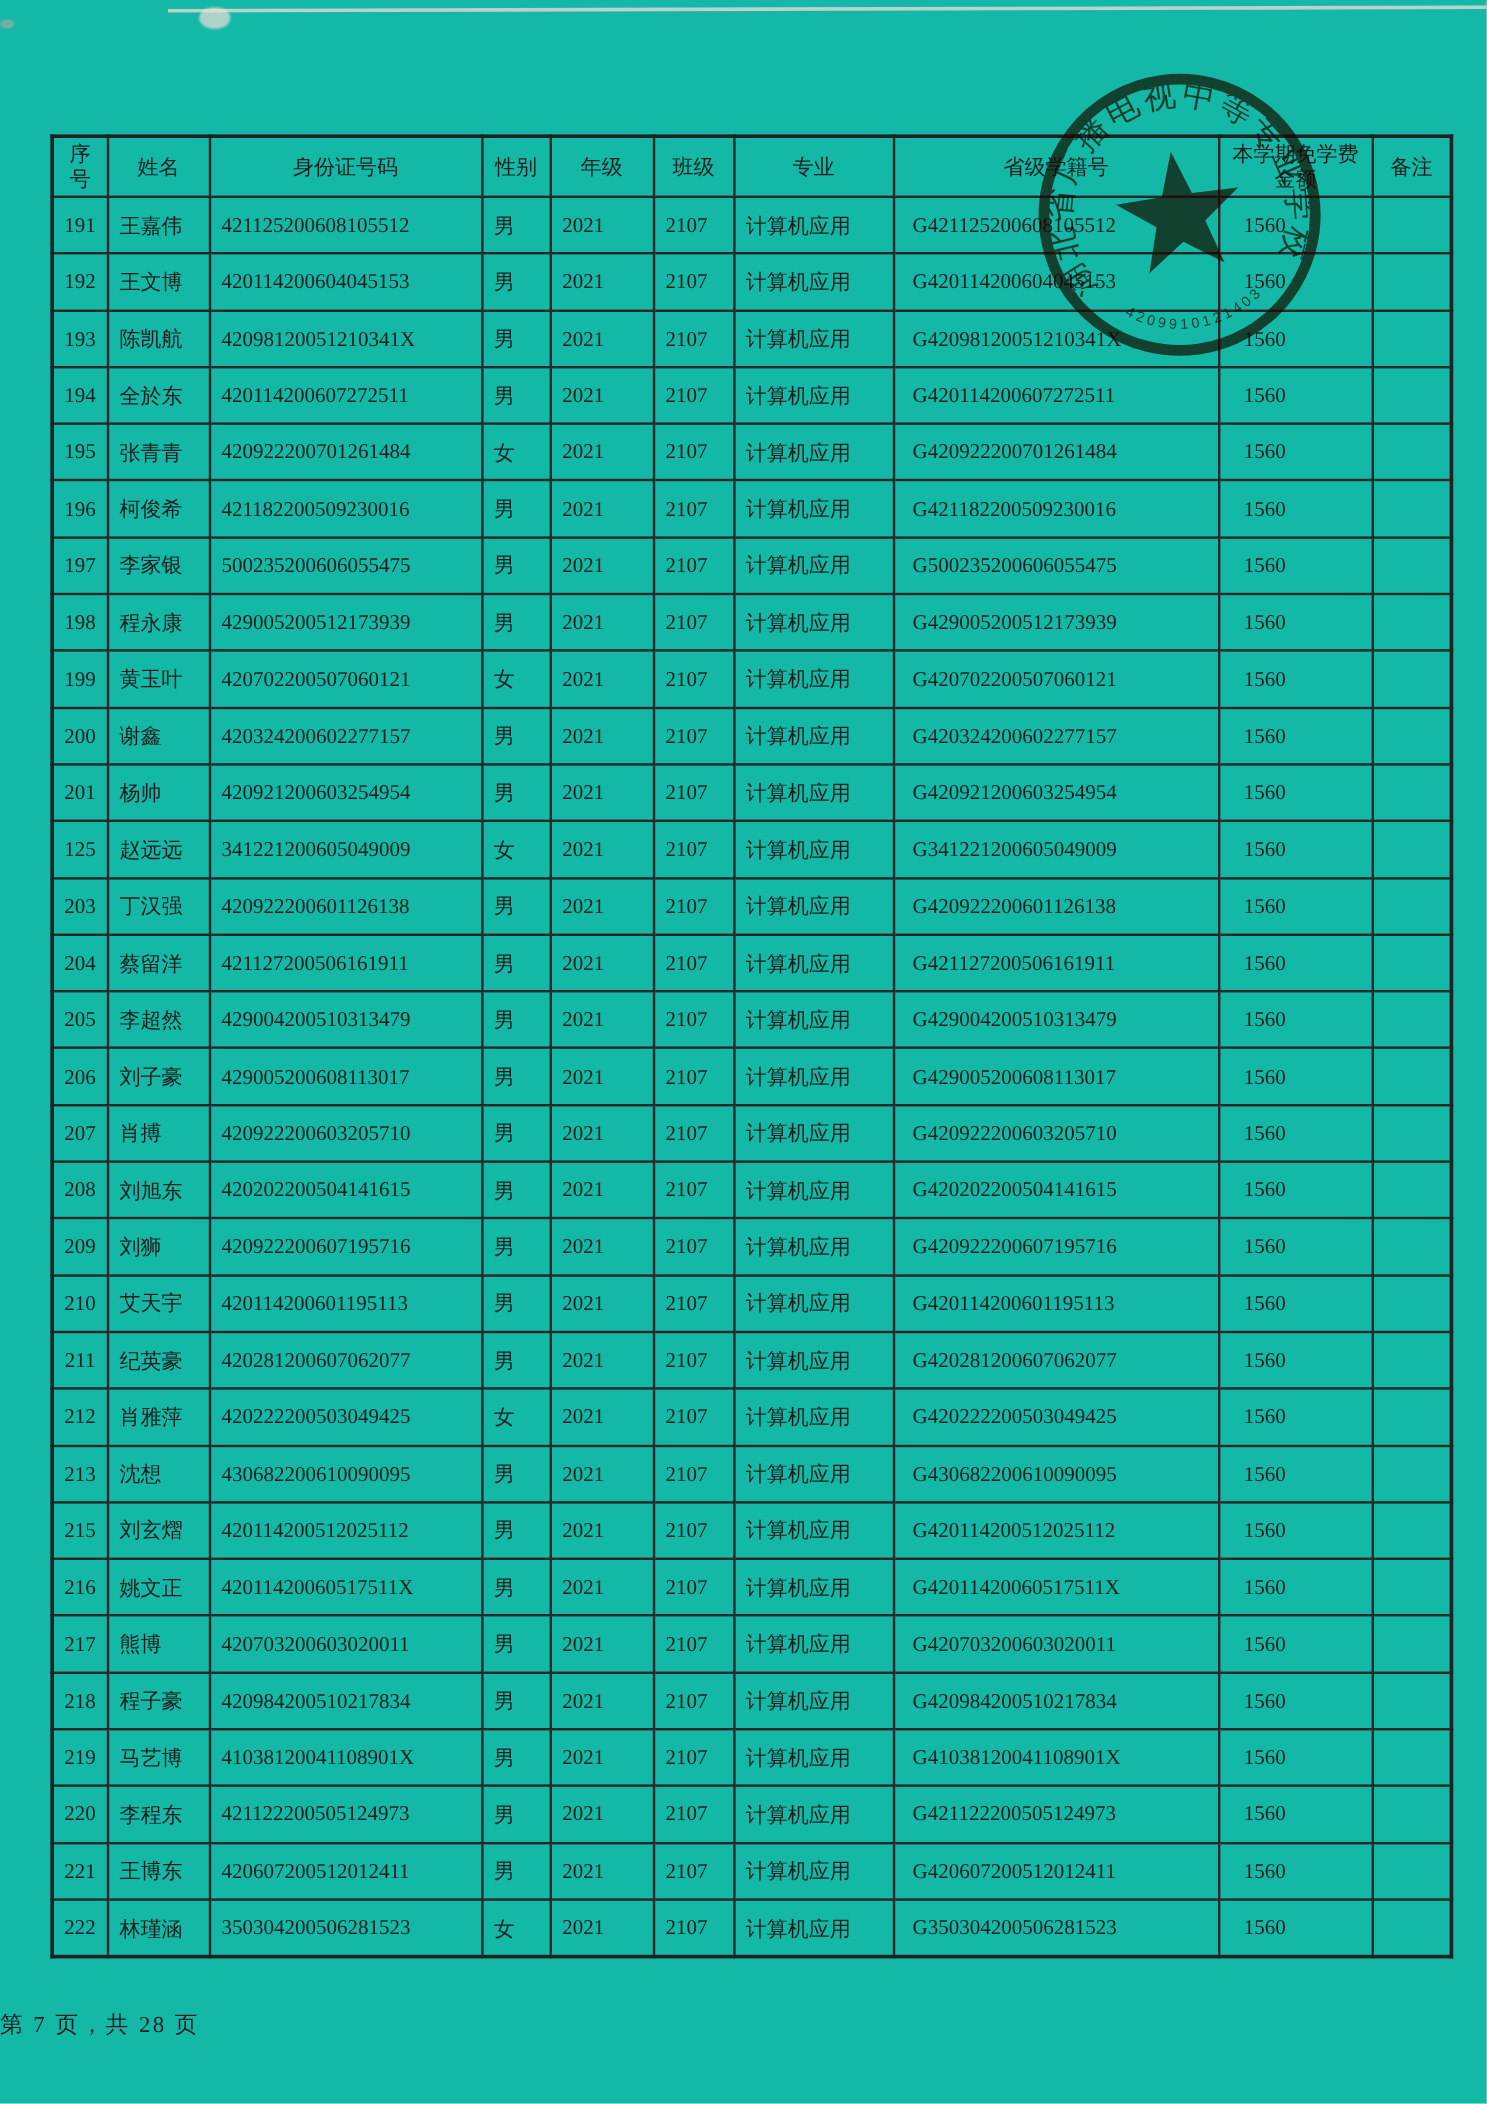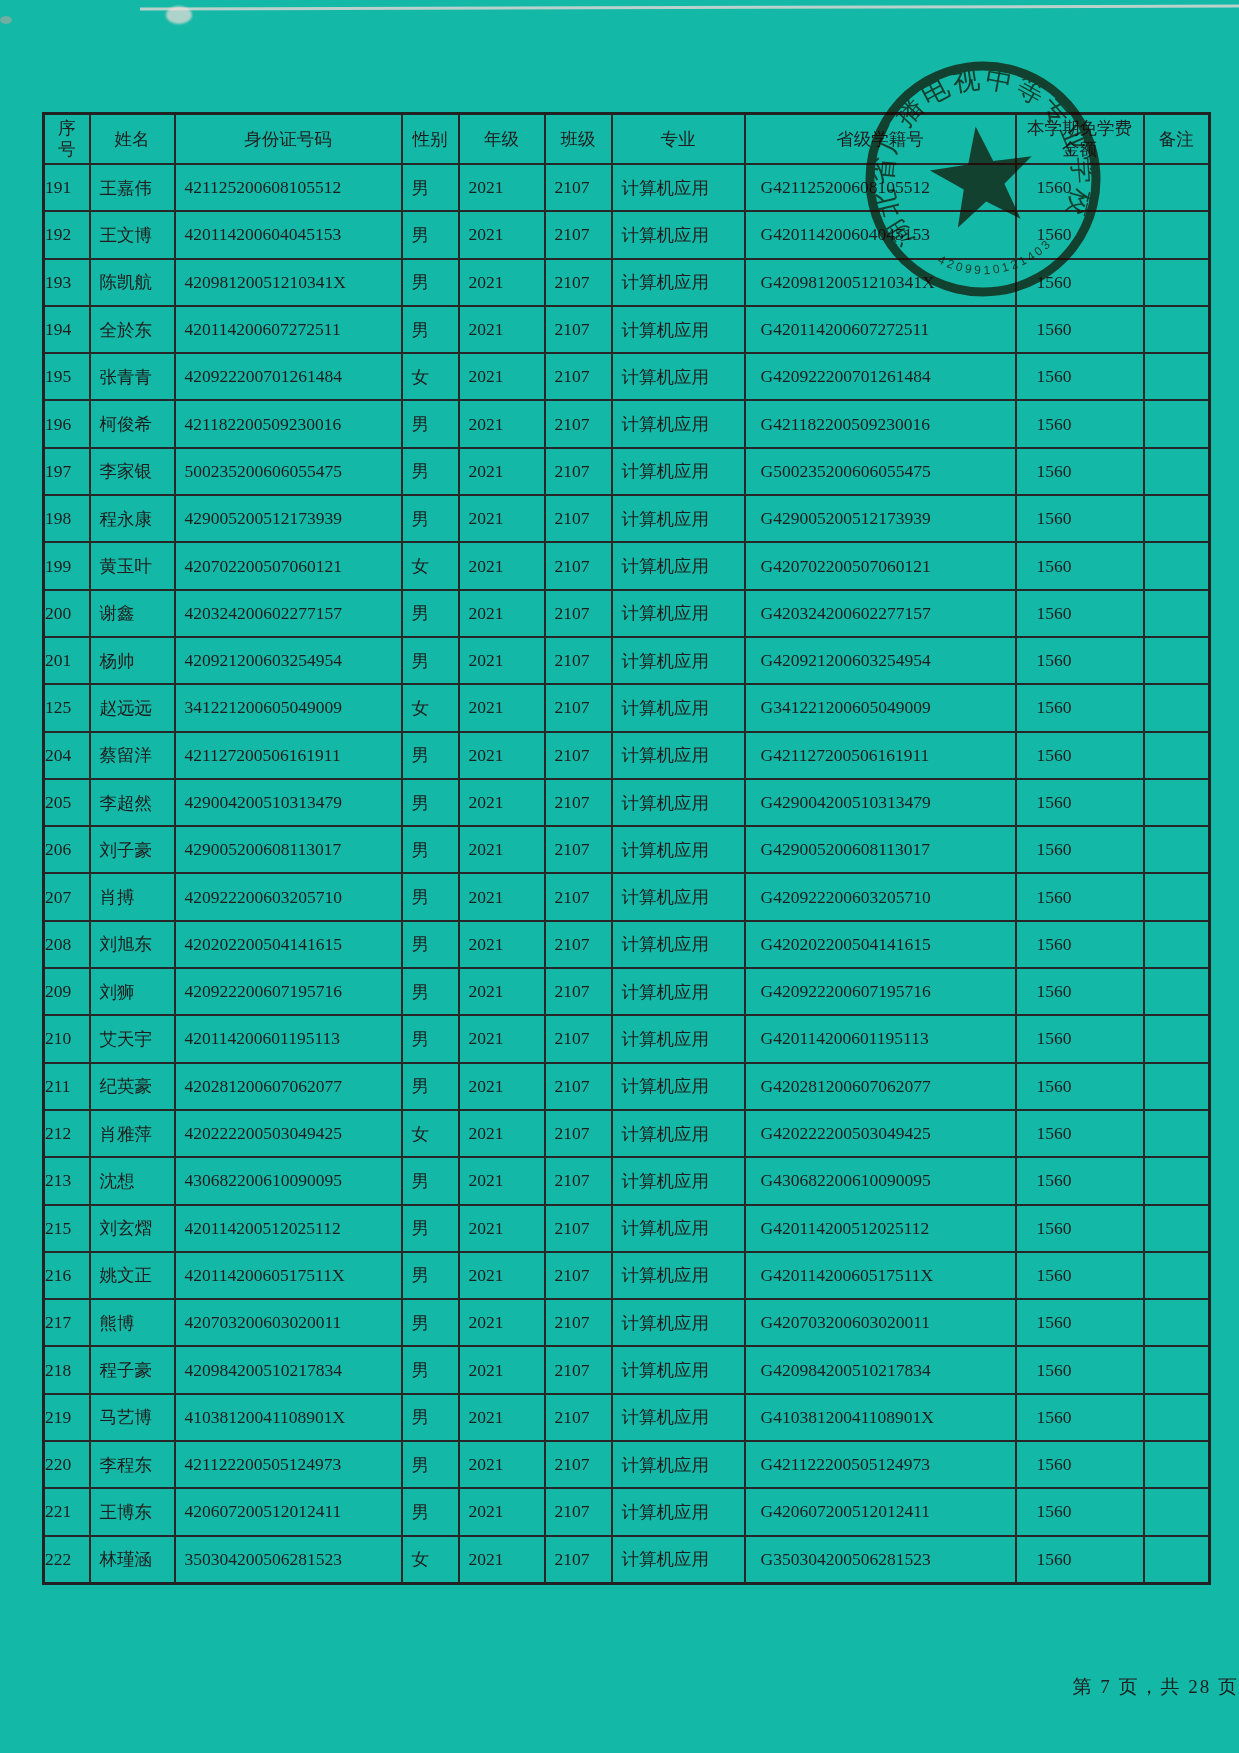--- a/index.html
+++ b/index.html
@@ -37,28 +37,28 @@
   .roster th{
     font-weight:normal;text-align:center;
     font-size:17.5px;line-height:1.2;
     height:48px;padding:0 7px;white-space:normal;
   }
   .roster td{
     font-size:17.5px;height:45.3px;
     padding:0 0 0 9px;white-space:nowrap;text-align:left;
     vertical-align:middle;
   }
-  .roster td.c-no{text-align:left;padding:0;}
+  .roster td.c-no{text-align:center;padding:0;}
   .roster td.c-provincial_code{padding-left:15px;}
   .roster td.c-amount{padding-left:20px;}
   .roster td.c-remark{padding:0;}
   
   .footer{
     position:absolute;top:1674px;left:0;width:100%;
-    text-align:right;font-size:19px;letter-spacing:2px;
+    text-align:left;font-size:19px;letter-spacing:2px;
   }
   
   .seal{
     position:absolute;left:860px;top:56px;width:246px;height:246px;
     mix-blend-mode:multiply;opacity:.88;
     transform:rotate(-8deg);
     pointer-events:none;
   }
   .seal .ink{fill:var(--stamp-color);}
   .seal .ring{fill:none;stroke:var(--stamp-color);stroke-width:9px;}
@@ -241,20 +241,32 @@
           <td class="c-id_number">341221200605049009</td>
           <td class="c-gender">女</td>
           <td class="c-grade">2021</td>
           <td class="c-class_no">2107</td>
           <td class="c-major">计算机应用</td>
           <td class="c-provincial_code">G341221200605049009</td>
           <td class="c-amount">1560</td>
           <td class="c-remark"></td>
         </tr>
         <tr>
+          <td class="c-no">203</td>
+          <td class="c-name">丁汉强</td>
+          <td class="c-id_number">420922200601126138</td>
+          <td class="c-gender">男</td>
+          <td class="c-grade">2021</td>
+          <td class="c-class_no">2107</td>
+          <td class="c-major">计算机应用</td>
+          <td class="c-provincial_code">G420922200601126138</td>
+          <td class="c-amount">1560</td>
+          <td class="c-remark"></td>
+        </tr>
+        <tr>
           <td class="c-no">204</td>
           <td class="c-name">蔡留洋</td>
           <td class="c-id_number">421127200506161911</td>
           <td class="c-gender">男</td>
           <td class="c-grade">2021</td>
           <td class="c-class_no">2107</td>
           <td class="c-major">计算机应用</td>
           <td class="c-provincial_code">G421127200506161911</td>
           <td class="c-amount">1560</td>
           <td class="c-remark"></td>

